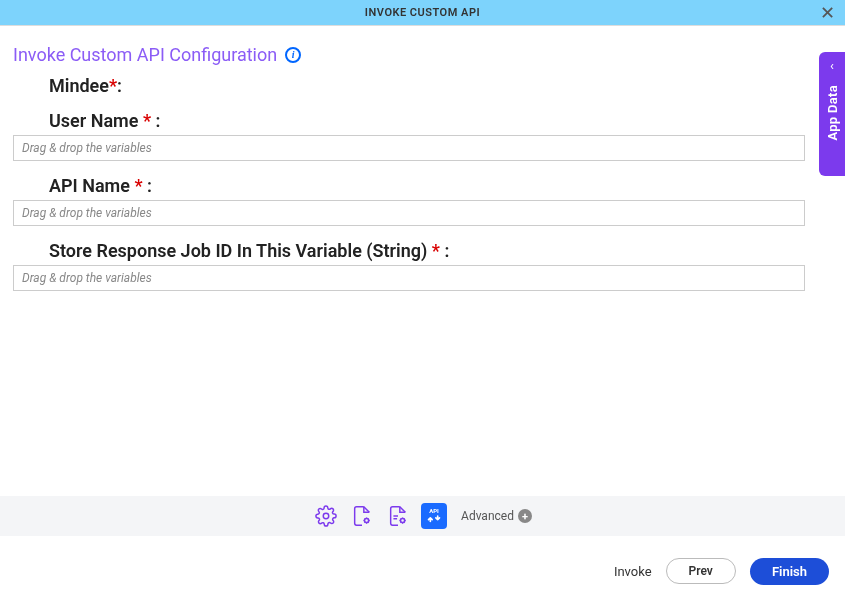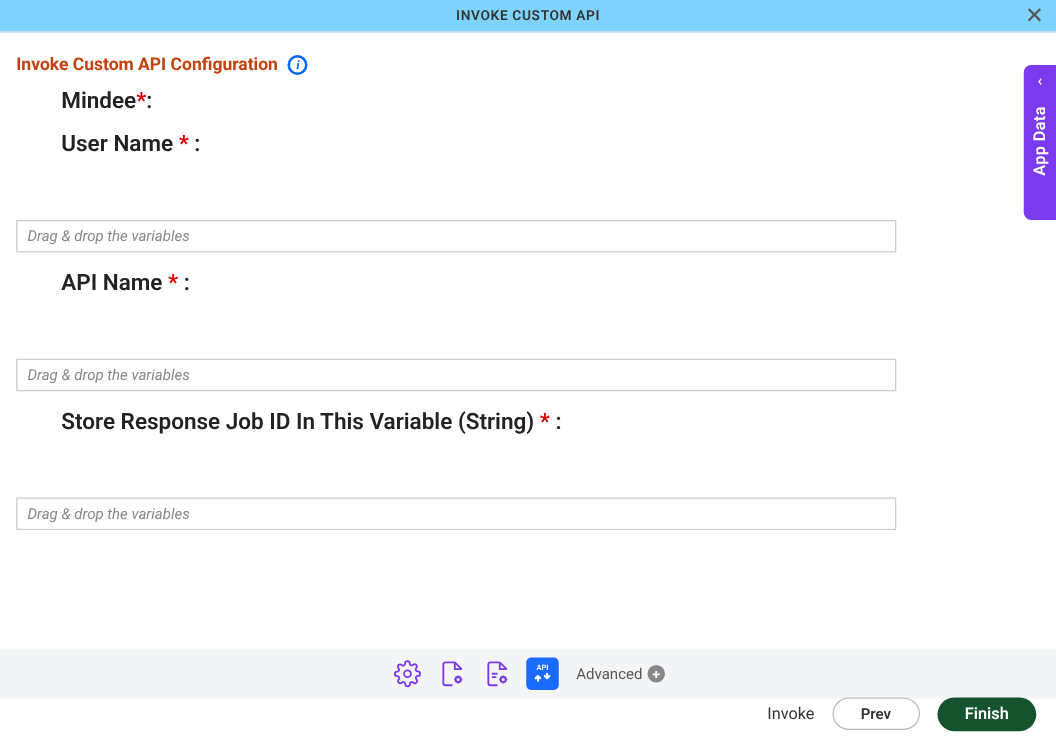--- a/index.html
+++ b/index.html
@@ -40,23 +40,23 @@
       color: #555;
       line-height: 1;
     }
     .page-title-row {
       display: flex;
       align-items: center;
       padding: 18px 13px 10px 13px;
       gap: 8px;
     }
     .page-title {
-      font-size: 14px;
-      font-weight: 700;
-      color: #c2410c;
+      font-size: 18px;
+      font-weight: 400;
+      color: #8b5cf6;
     }
     .info-icon {
       width: 16px;
       height: 16px;
       border: 2px solid #0066ff;
       border-radius: 50%;
       display: inline-flex;
       align-items: center;
       justify-content: center;
       font-size: 10px;
@@ -109,37 +109,36 @@
       height: 22px;
       display: flex;
       align-items: center;
       justify-content: center;
       font-size: 22px;
       color: #333;
       cursor: pointer;
       font-weight: 300;
     }
     .text-input {
-      width: 704px;
+      width: 792px;
       height: 26px;
       border: 1px solid #ccc;
       background: #fff;
       font-size: 12px;
       color: #555;
       padding: 0 8px;
       font-style: italic;
-      margin-top: 46px;
     }
     .text-input::placeholder {
       color: #888;
       font-style: italic;
     }
     .toolbar {
       position: absolute;
-      bottom: 36px;
+      bottom: 59px;
       left: 0;
       right: 0;
       height: 40px;
       background: #f4f5f7;
       display: flex;
       align-items: center;
       justify-content: center;
       gap: 10px;
     }
     .tool-icon {
@@ -205,21 +204,21 @@
       background: #fff;
       border: 1px solid #bbb;
       border-radius: 14px;
       padding: 5px 22px;
       cursor: pointer;
       font-weight:600;
     }
     .btn-finish {
       font-size: 13px;
       color: #fff;
-      background: #14532d;
+      background: #1d4ed8;
       border: none;
       border-radius: 14px;
       padding: 6px 22px;
       cursor: pointer;
       font-weight: 600;
     }
     .side-tab {
       position: absolute;
       right: 0;
       top: 52px;

